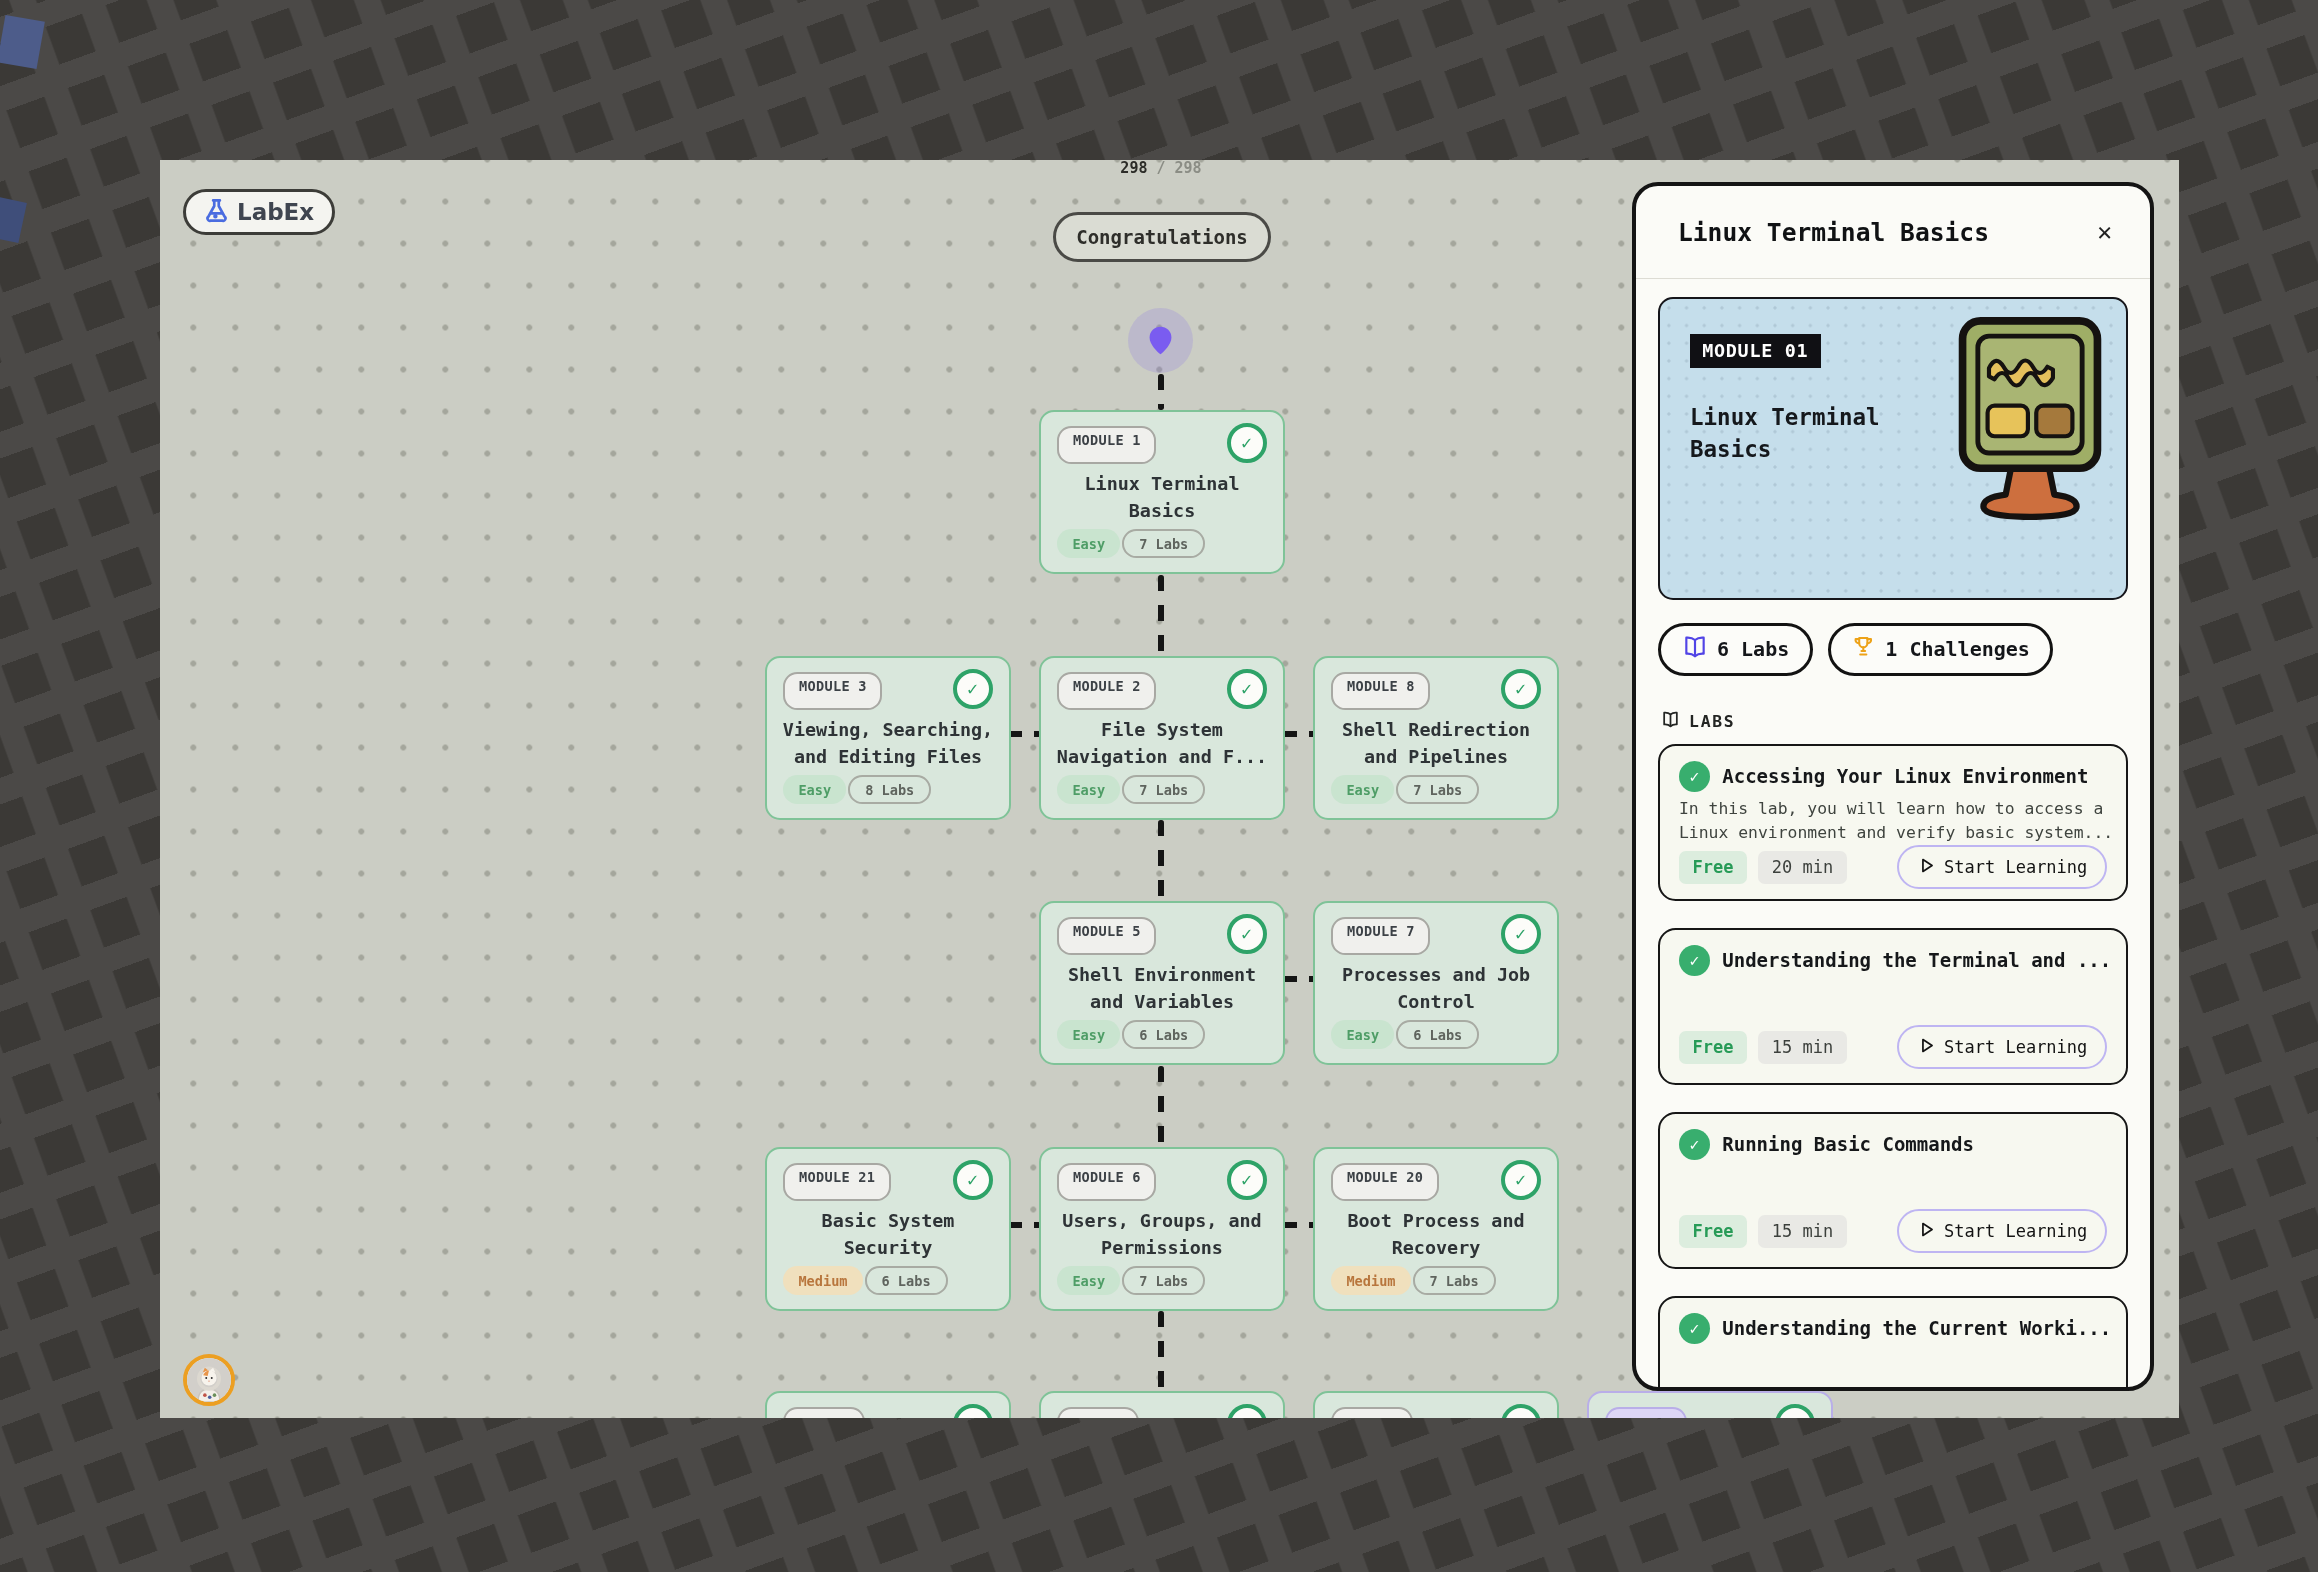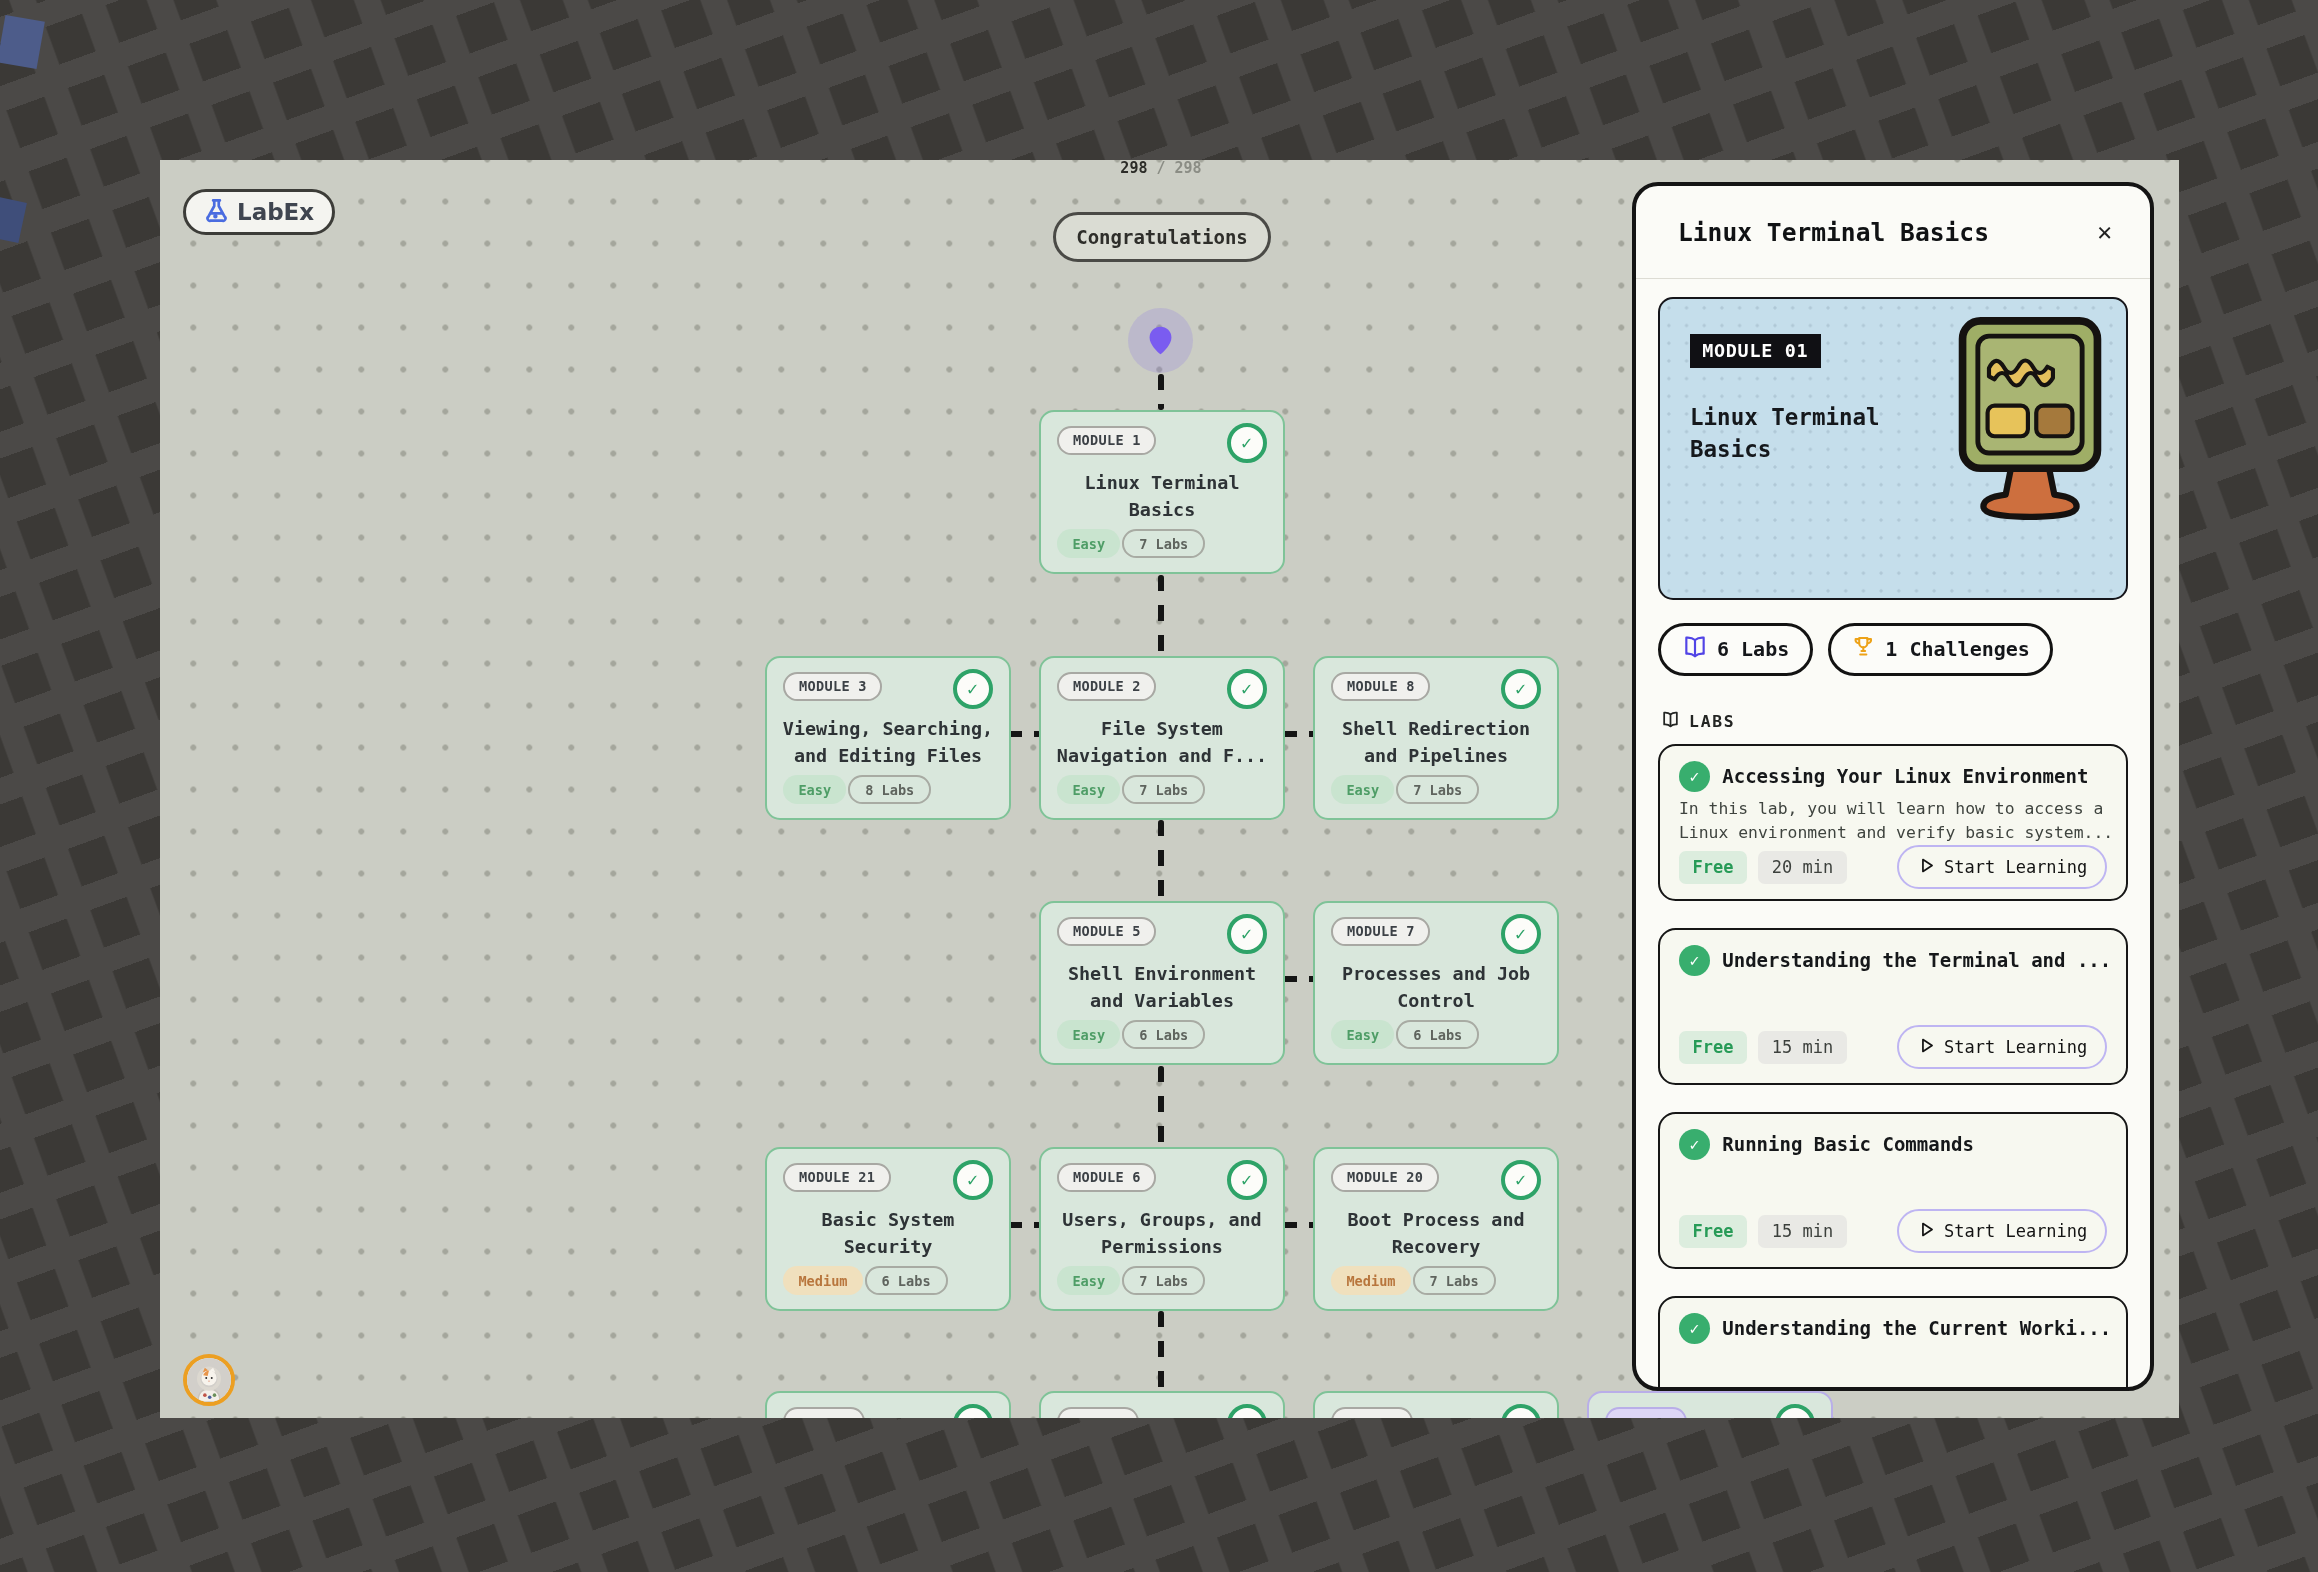--- a/index.html
+++ b/index.html
@@ -44,21 +44,21 @@
 
   .vdash { position:absolute; left:998px; width:5.5px; border-radius:2.7px;
     background-image:repeating-linear-gradient(to bottom, #151515 0 16.4px, transparent 16.4px 30px); }
   .hdash { position:absolute; height:5.5px; width:34px; border-radius:2.7px;
     background-image:repeating-linear-gradient(to right, #151515 0 15px, transparent 15px 27px); }
 
   .node { position:absolute; width:246px; height:164px; border:2.7px solid var(--node-border);
     border-radius:15px; background:var(--node-bg); padding:13.6px 16.4px;
     display:flex; flex-direction:column; cursor:pointer; }
   .node-head { display:flex; justify-content:space-between; align-items:flex-start; }
-  .node-badge { height:29px; min-width:82px; padding:0 13.6px; line-height:25px;
+  .node-badge { height:38px; min-width:82px; padding:0 13.6px; line-height:25px;
     border:2px solid #a8a8a3; border-radius:14.3px; background:#f0f0ed;
     font-size:13.6px; font-weight:bold; color:#3c4146; letter-spacing:0.3px; text-align:center; }
   .node-check { width:40px; height:40px; margin-top:-2.7px; border-radius:50%;
     border:4.1px solid var(--check-green); background:#fcfcf9; color:var(--check-green);
     font-size:18.4px; font-weight:bold; display:flex; align-items:center; justify-content:center; }
   .node-title { flex:1; display:flex; align-items:center; justify-content:center;
     white-space:pre; text-align:center; font-size:18.4px; line-height:27px;
     font-weight:bold; color:#2e3336; }
   .node-footer { display:flex; gap:2px; }
   .pill { height:29px; border-radius:14.3px; padding:0 15px; font-size:13.6px;

